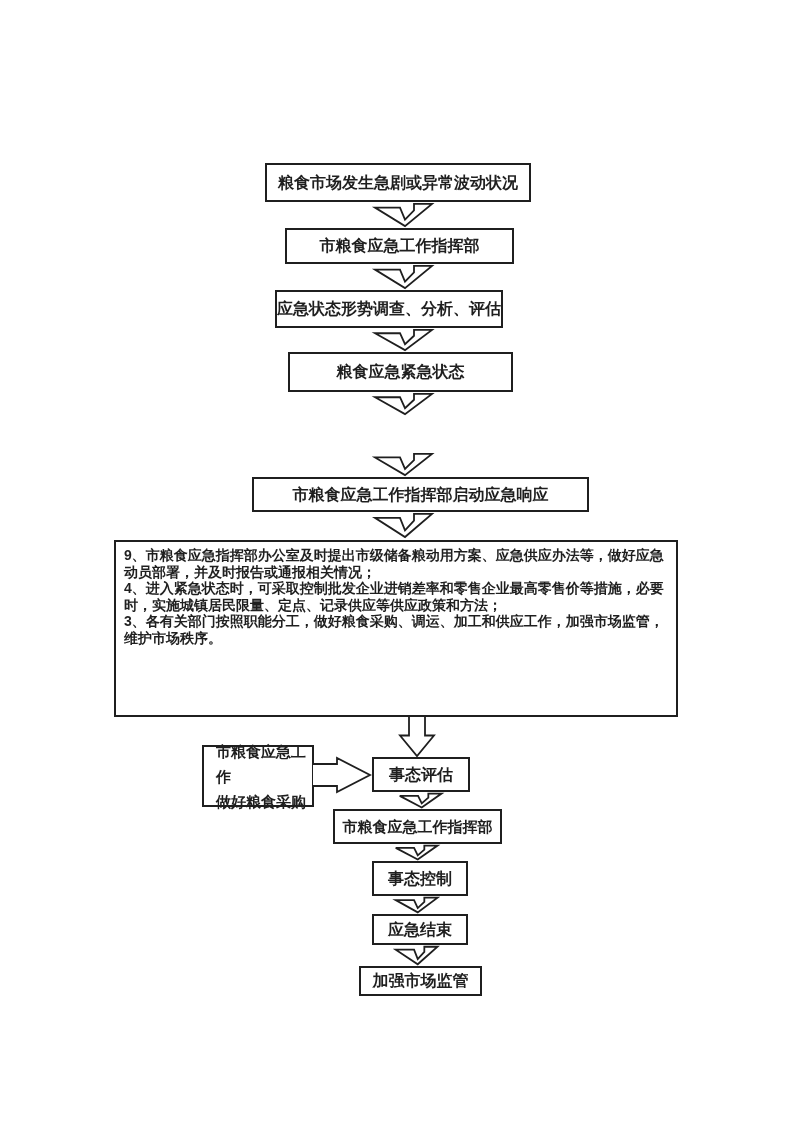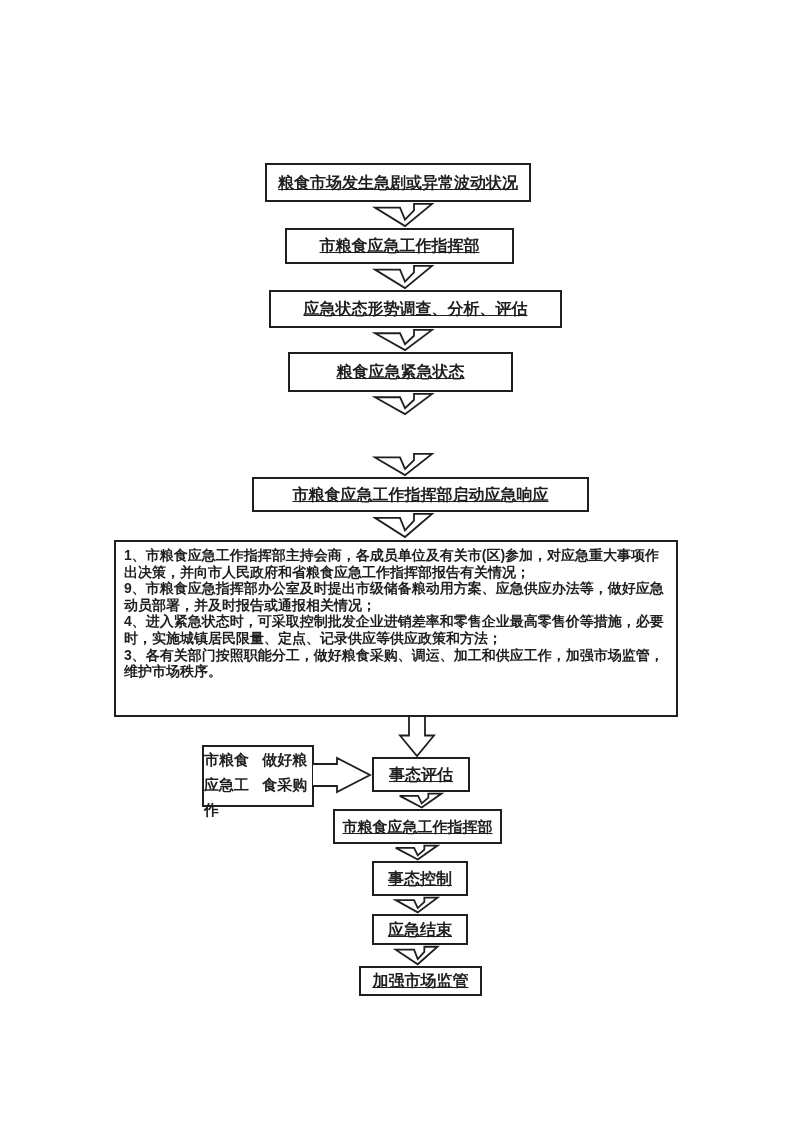--- a/index.html
+++ b/index.html
@@ -6,33 +6,32 @@
   html,body{margin:0;padding:0;background:var(--paper);}
   .page{
     position:relative;width:793px;height:1122px;background:var(--paper);
     font-family:"Liberation Sans", sans-serif;color:var(--ink);overflow:hidden;
   }
   .box{
     position:absolute;box-sizing:border-box;border:2px solid var(--ink);
     background:var(--paper);display:flex;align-items:center;justify-content:center;
     font-weight:bold;text-align:left;font-size:16px;line-height:1.2;
     white-space:nowrap;
-    text-decoration:underline;
   }
   .fs15{font-size:15px;}
   .bigbox{
     position:absolute;box-sizing:border-box;border:2px solid var(--ink);
     background:var(--paper);font-weight:bold;font-size:14px;line-height:16.6px;
     padding:5px 8px;text-align:left;
   }
   .bigbox div{margin:0;}
   .sidebox{
     position:absolute;box-sizing:border-box;border:2px solid var(--ink);
     background:var(--paper);font-weight:bold;font-size:15px;line-height:25px;
-    display:flex;flex-direction:row;justify-content:center;padding-left:0;
+    display:flex;flex-direction:column;justify-content:center;padding-left:12px;
   }
   .arrow{position:absolute;overflow:visible;}
   .arrow path{fill:var(--paper);stroke:var(--ink);stroke-width:1.8;vector-effect:non-scaling-stroke;stroke-linejoin:miter;}
 </style>
 </head>
 <body>
 
 <div class="page">
 
   <div class="box" style="left:265px;top:163px;width:266px;height:39px">粮食市场发生急剧或异常波动状况</div>
@@ -40,21 +39,21 @@
   <svg class="arrow" style="left:374px;top:203px" width="60" height="24" viewBox="0 0 60 26" preserveAspectRatio="none">
     <path d="M1,5 L26,5 L31,18 L40,8 L40,1 L58,1 L31,25 Z"></path>
     </svg>
 
   <div class="box" style="left:285px;top:228px;width:229px;height:36px">市粮食应急工作指挥部</div>
 
   <svg class="arrow" style="left:374px;top:265px" width="60" height="24" viewBox="0 0 60 26" preserveAspectRatio="none">
     <path d="M1,5 L26,5 L31,18 L40,8 L40,1 L58,1 L31,25 Z"></path>
     </svg>
 
-  <div class="box" style="left:269px;top:290px;width:293px;height:38px">应急状态形势调查、分析、评估</div>
+  <div class="box" style="left:275px;top:290px;width:228px;height:38px">应急状态形势调查、分析、评估</div>
 
   <svg class="arrow" style="left:374px;top:329px" width="60" height="22" viewBox="0 0 60 26" preserveAspectRatio="none">
     <path d="M1,5 L26,5 L31,18 L40,8 L40,1 L58,1 L31,25 Z"></path>
     </svg>
 
   <div class="box" style="left:288px;top:352px;width:225px;height:40px">粮食应急紧急状态</div>
 
   <svg class="arrow" style="left:374px;top:393px" width="60" height="22" viewBox="0 0 60 26" preserveAspectRatio="none">
     <path d="M1,5 L26,5 L31,18 L40,8 L40,1 L58,1 L31,25 Z"></path>
     </svg>
@@ -64,21 +63,20 @@
     <path d="M1,5 L26,5 L31,18 L40,8 L40,1 L58,1 L31,25 Z"></path>
     </svg>
 
   <div class="box" style="left:252px;top:477px;width:337px;height:35px">市粮食应急工作指挥部启动应急响应</div>
 
   <svg class="arrow" style="left:374px;top:513px" width="60" height="25" viewBox="0 0 60 26" preserveAspectRatio="none">
     <path d="M1,5 L26,5 L31,18 L40,8 L40,1 L58,1 L31,25 Z"></path>
     </svg>
 
   <div class="bigbox" style="left:114px;top:540px;width:564px;height:177px">
-    <div>1、市粮食应急工作指挥部主持会商，各成员单位及有关市(区)参加，对应急重大事项作出决策，并向市人民政府和省粮食应急工作指挥部报告有关情况；</div>
     <div>9、市粮食应急指挥部办公室及时提出市级储备粮动用方案、应急供应办法等，做好应急动员部署，并及时报告或通报相关情况；</div>
     <div>4、进入紧急状态时，可采取控制批发企业进销差率和零售企业最高零售价等措施，必要时，实施城镇居民限量、定点、记录供应等供应政策和方法；</div>
     <div>3、各有关部门按照职能分工，做好粮食采购、调运、加工和供应工作，加强市场监管，维护市场秩序。</div>
   </div>
 
   <svg class="arrow" style="left:399px;top:716px" width="36" height="41" viewBox="0 0 36 42" preserveAspectRatio="none">
     <path d="M10,0 V20 H1 L18,41 L35,20 H26 V0 Z"></path>
     </svg>
 
   <div class="sidebox" style="left:202px;top:745px;width:112px;height:62px">

